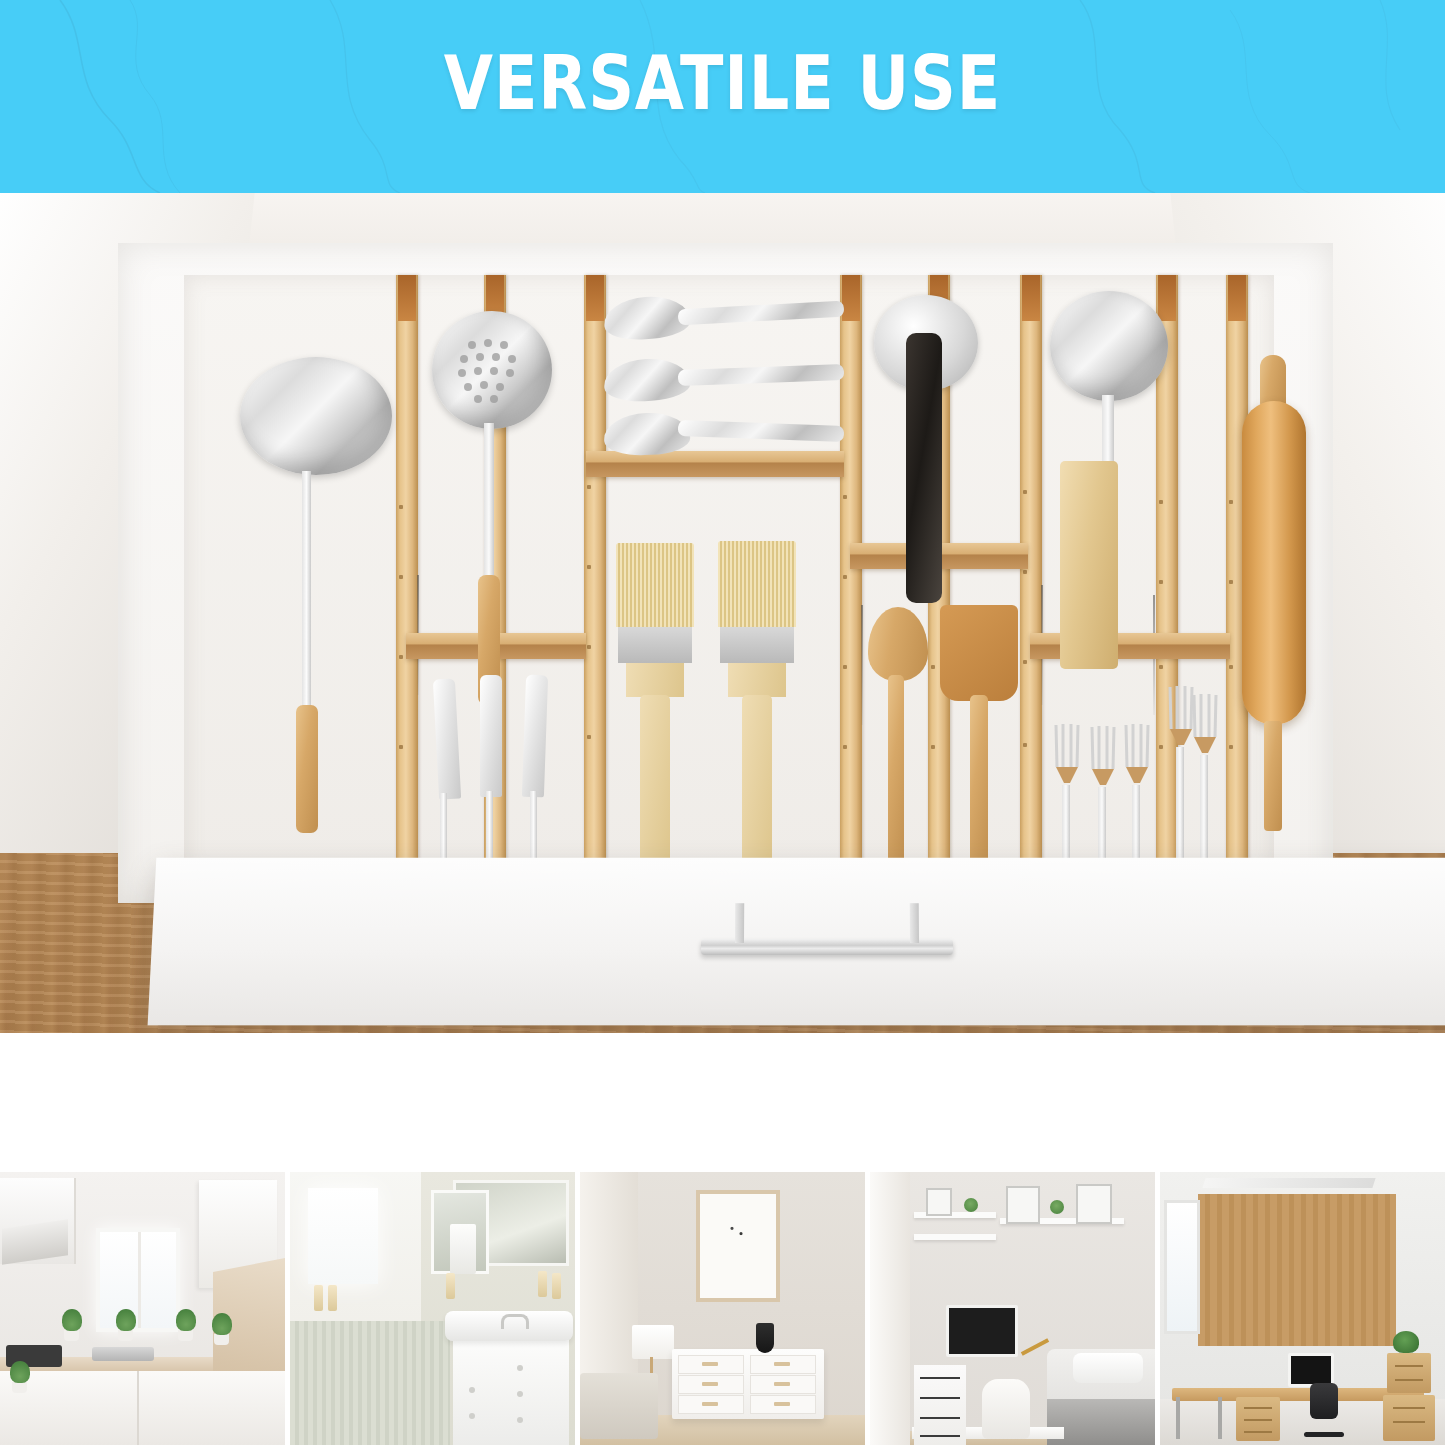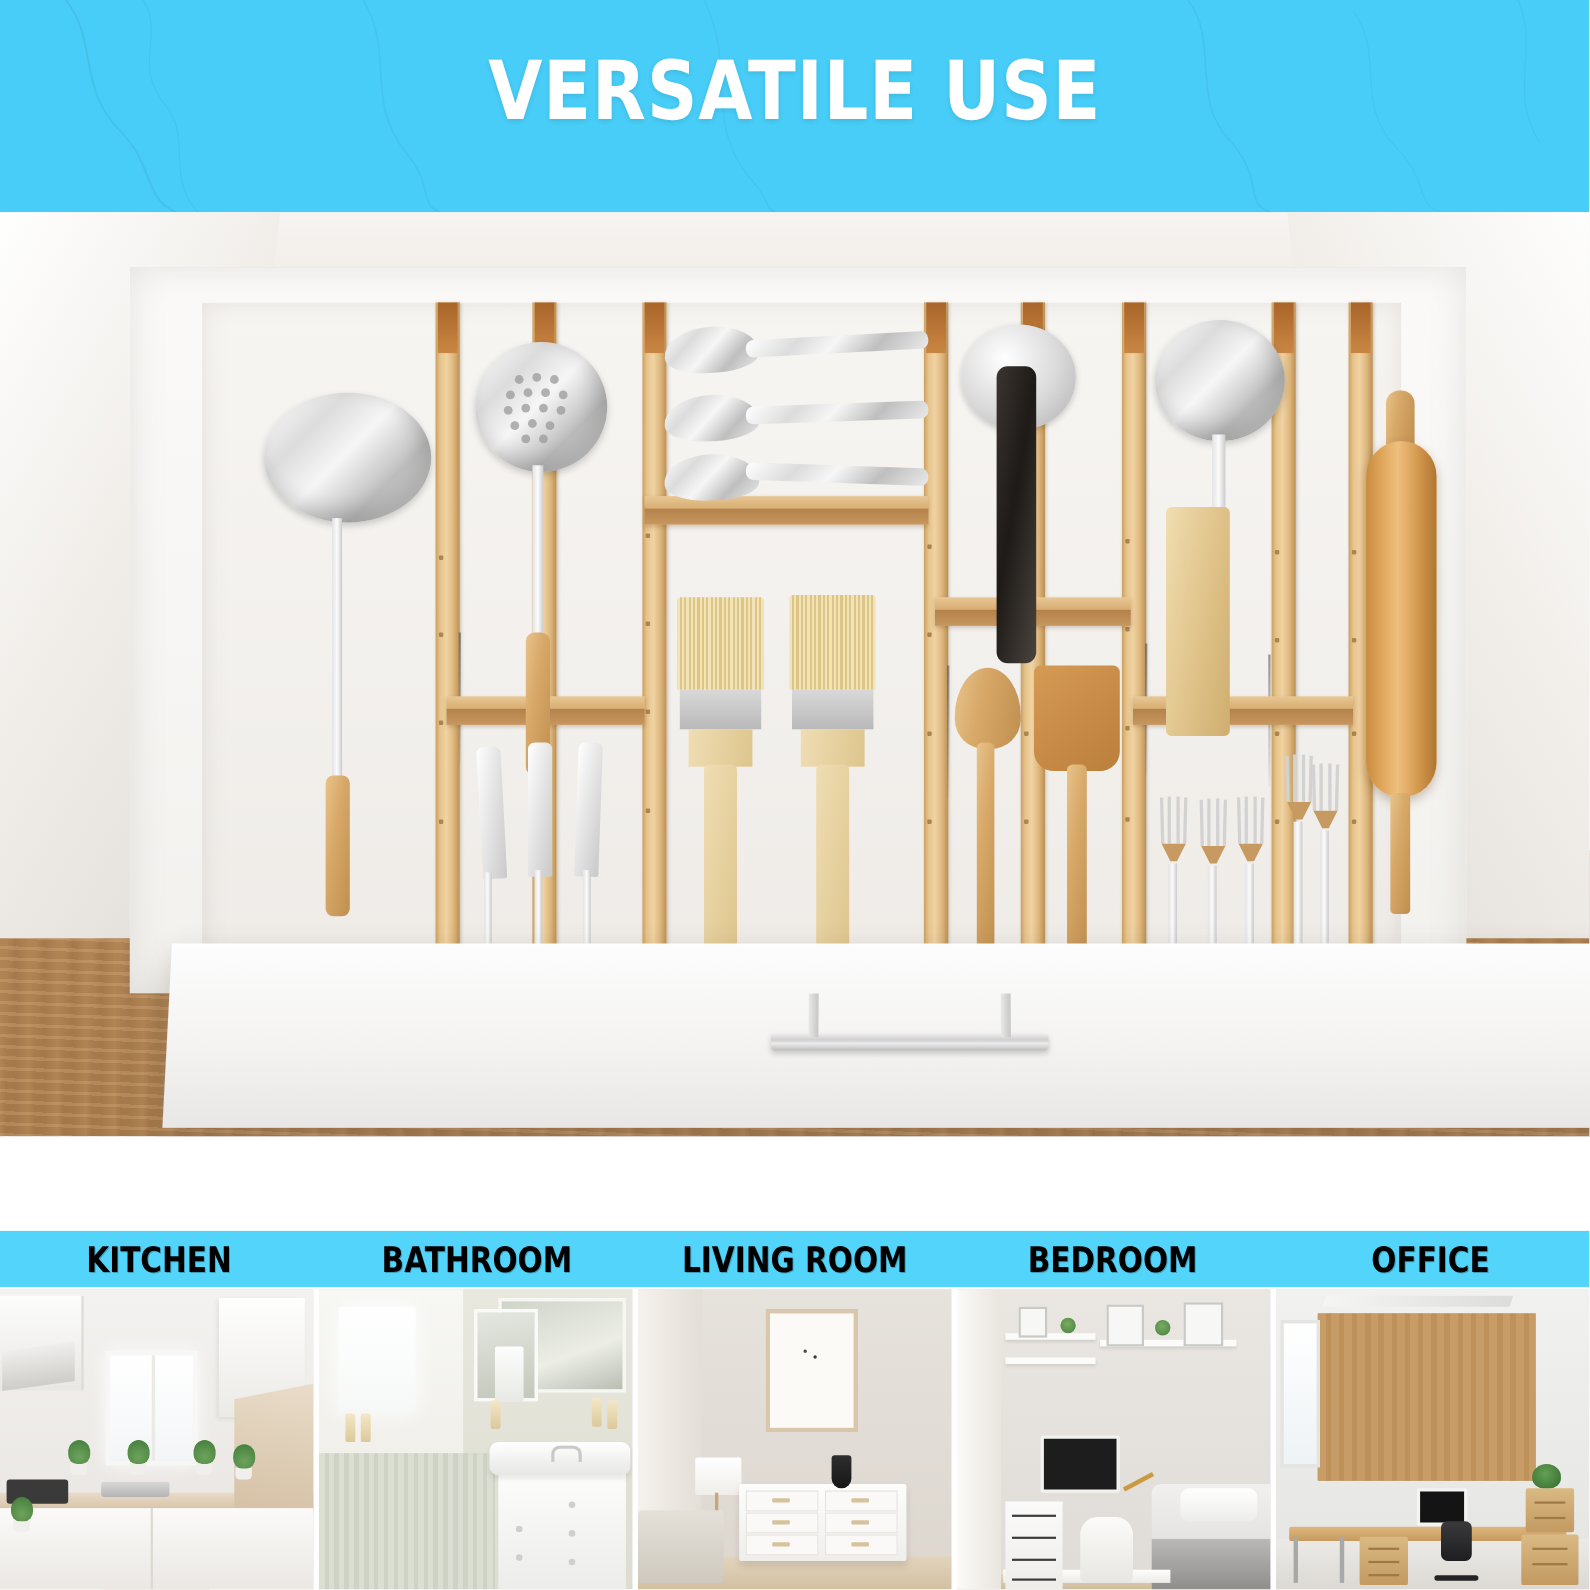--- a/index.html
+++ b/index.html
@@ -497,27 +497,20 @@
       <div class="drawer-front">
         <div class="drawer-handle">
           <div class="handle-post l"></div>
           <div class="handle-post r"></div>
         </div>
       </div>
     </div>
   </div>
 
 
-  <div class="label-band">
-    <div class="room-label">KITCHEN</div>
-    <div class="room-label">BATHROOM</div>
-    <div class="room-label">LIVING ROOM</div>
-    <div class="room-label">BEDROOM</div>
-    <div class="room-label">OFFICE</div>
-  </div>
 
   <div class="photo-strip">
 
     <div class="photo">
       <div class="k-wall"></div>
       <div class="k-cab-top-l"></div>
       <div class="k-cab-top-r"></div>
       <div class="k-hood"></div>
       <div class="k-window"></div>
       <div class="k-counter"></div>

